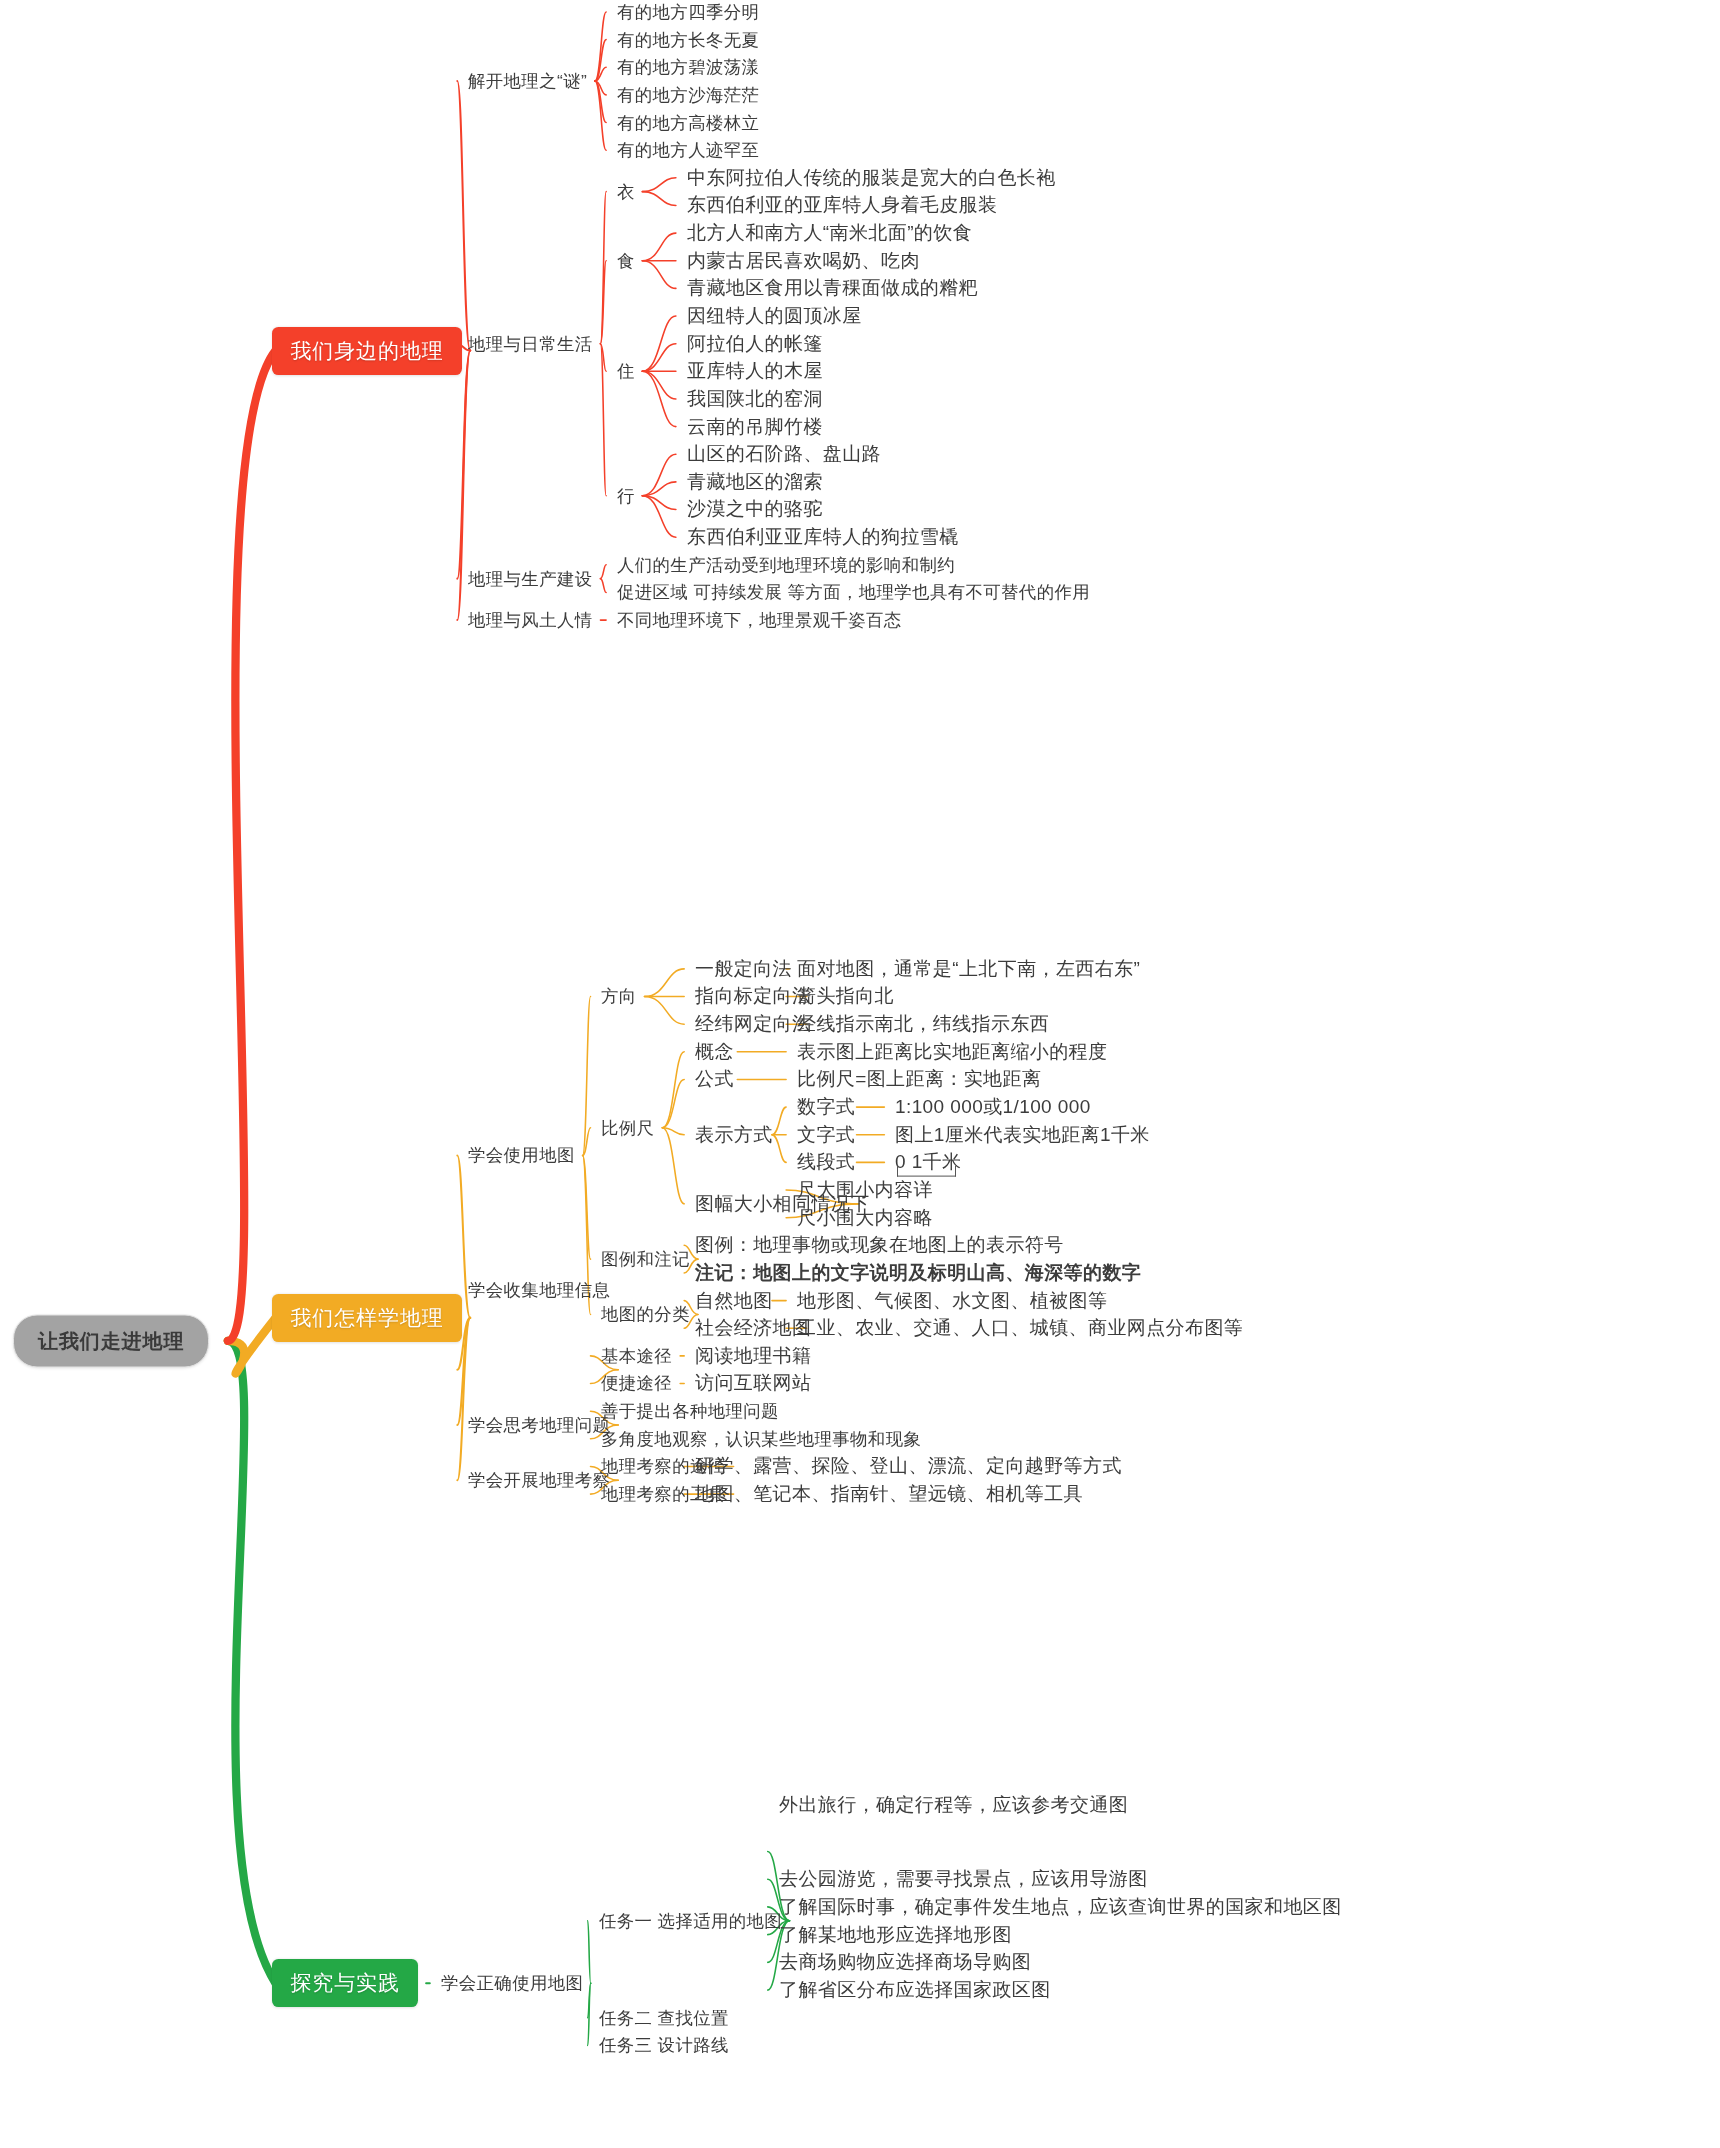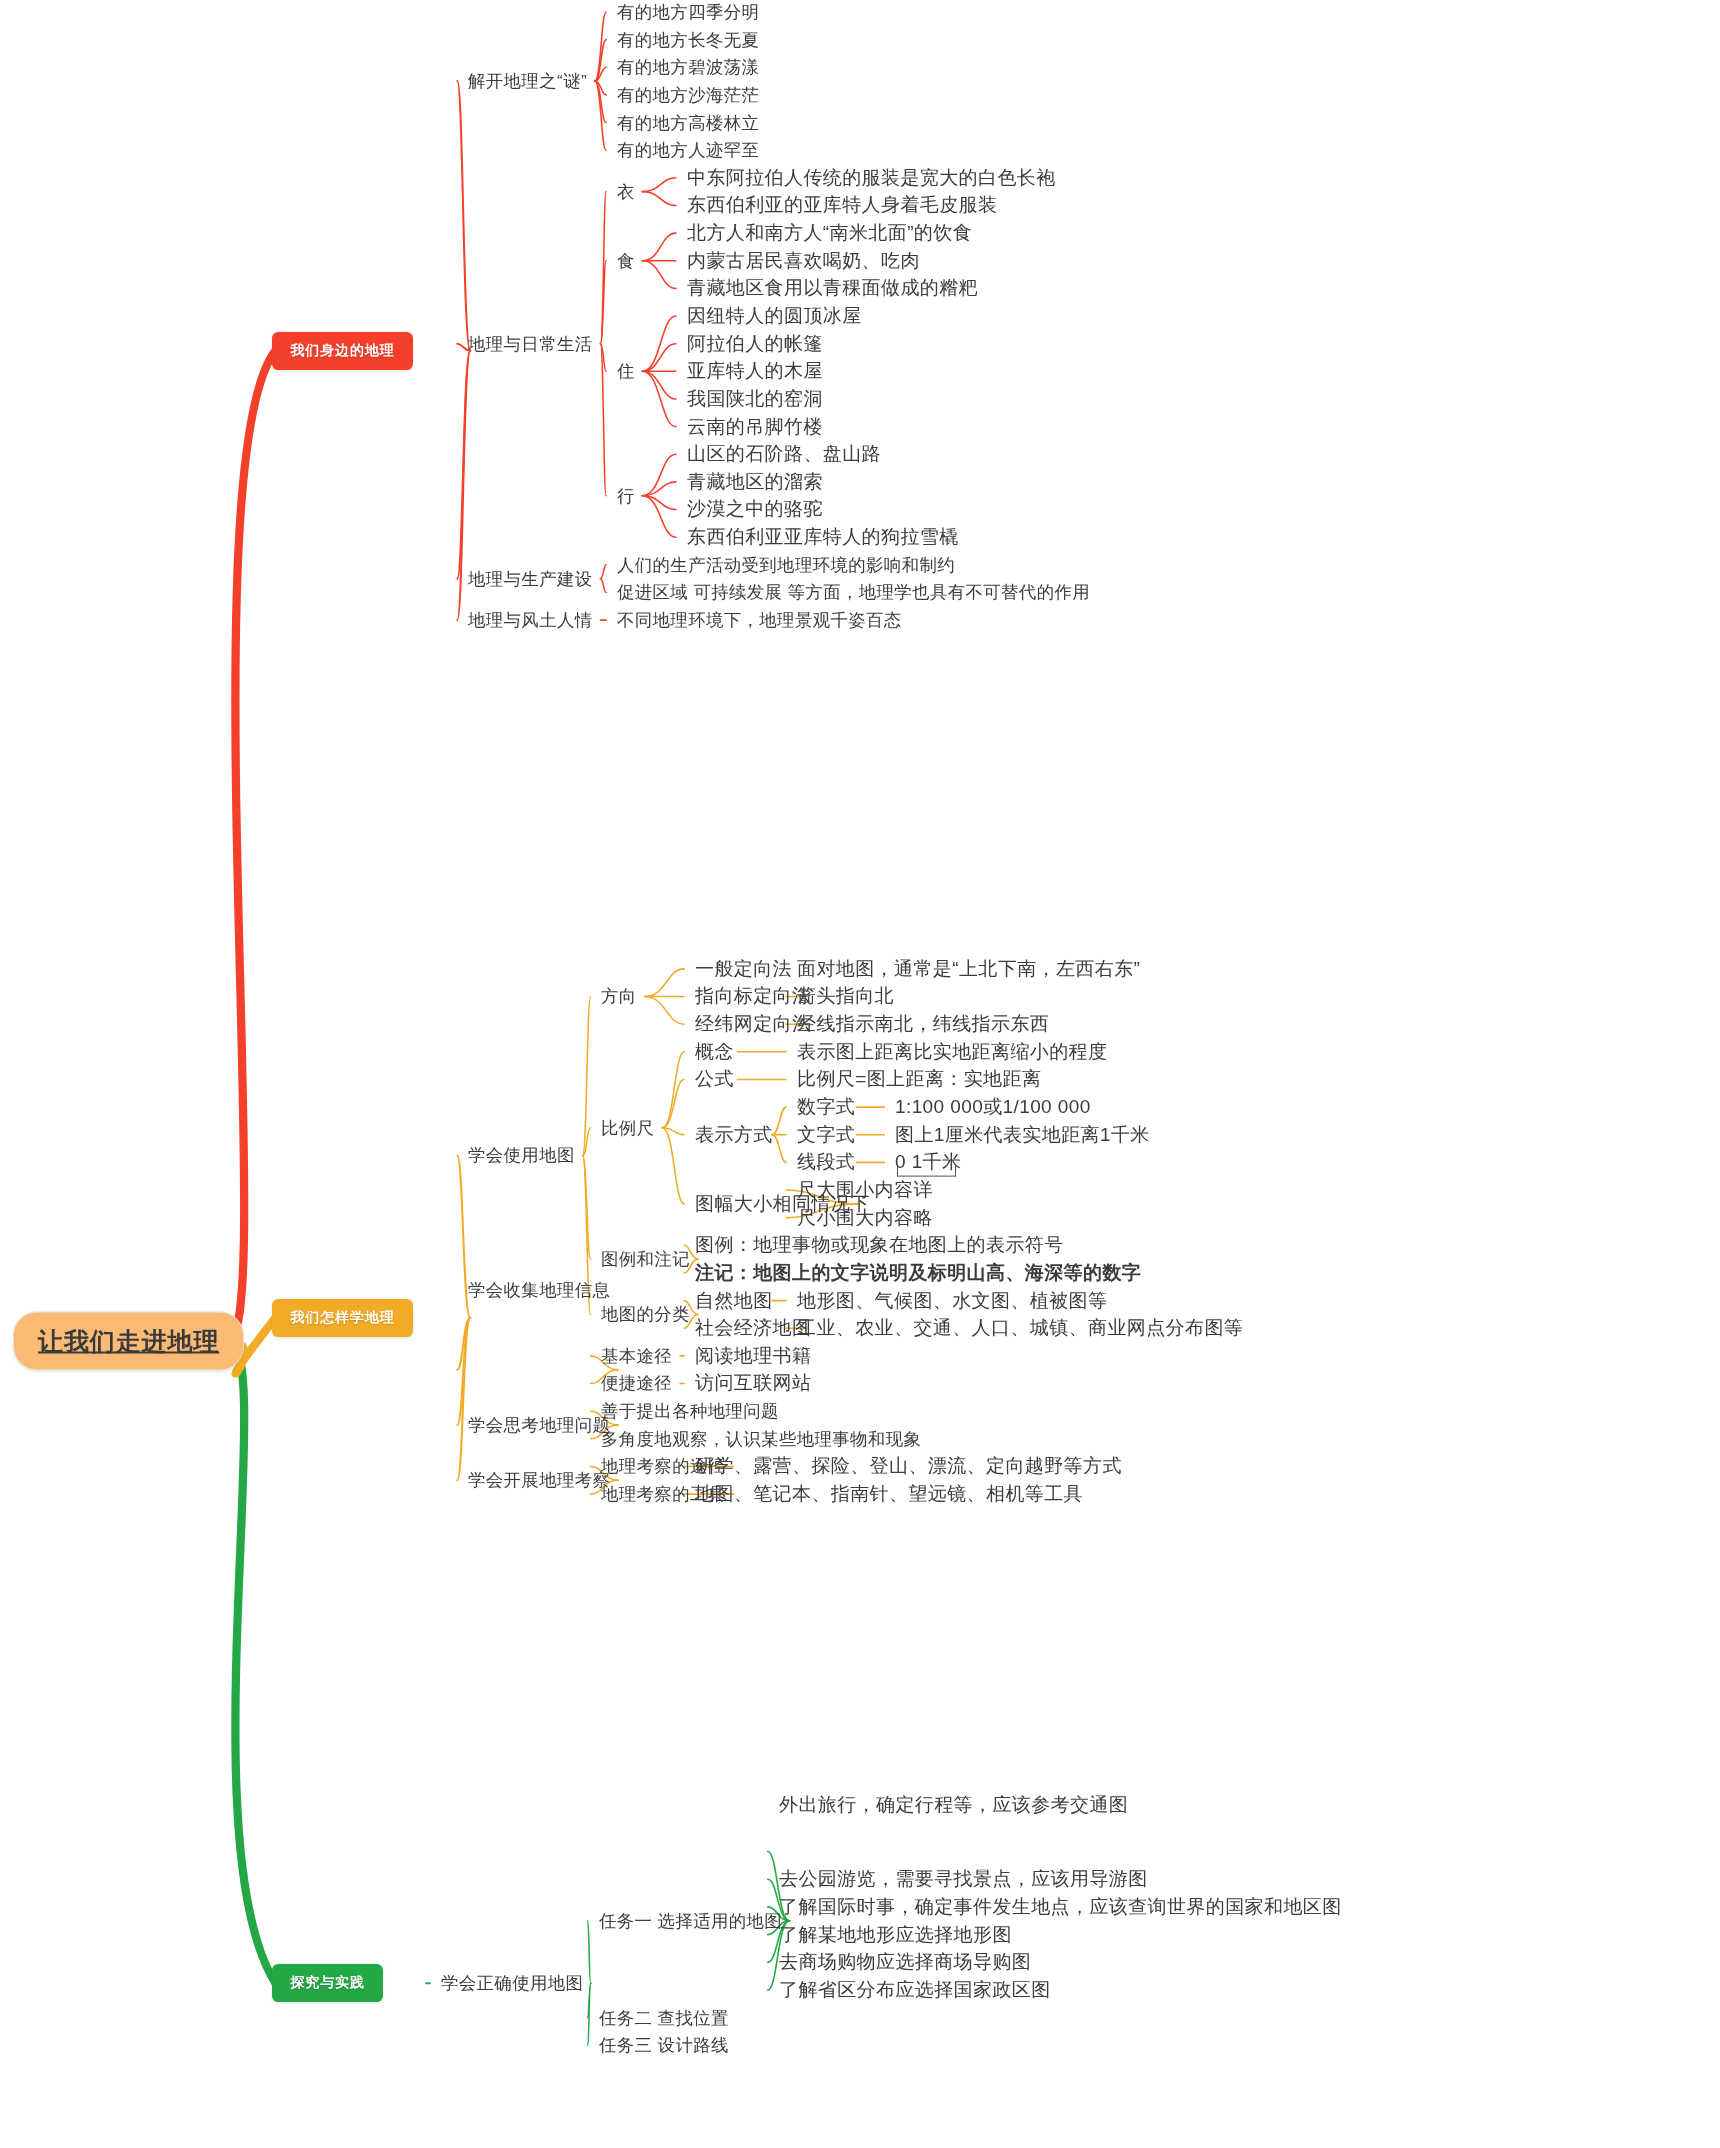--- a/index.html
+++ b/index.html
@@ -7,28 +7,28 @@
   #canvas{position:relative;width:1721px;height:2149px;background:#fff;overflow:hidden;}
   svg.links{position:absolute;left:0;top:0;width:1721px;height:2149px;pointer-events:none;}
   .node-text{
     position:absolute;white-space:nowrap;color:#3c3c3c;
     font-size:17.4px;line-height:1.2;letter-spacing:0.4px;
     transform:translateY(-50%);
   }
   .node-text.small{font-size:19px;}
   .root-node{
     position:absolute;transform:translate(0,-50%);
-    background:#fdba74;border:0.9px solid #e3e3e3;border-radius:24px;
-    padding:12px 24px;font-size:25px;font-weight:bold;color:#3a3a3a;
-    box-shadow:0 0.9px 2.8px rgba(0,0,0,.10);letter-spacing:0.9px;text-decoration:underline;
+    background:#a3a3a3;border:0.9px solid #e3e3e3;border-radius:24px;
+    padding:12px 24px;font-size:20px;font-weight:bold;color:#3a3a3a;
+    box-shadow:0 0.9px 2.8px rgba(0,0,0,.10);letter-spacing:0.9px;
   }
   .branch-node{
     position:absolute;transform:translate(0,-50%);
-    border-radius:6.4px;padding:10px 18.4px;color:#fff;font-weight:bold;
-    font-size:14px;letter-spacing:0.9px;
+    border-radius:6.4px;padding:10px 18.4px;color:#fff;font-weight:normal;
+    font-size:21px;letter-spacing:0.9px;
     text-shadow:0 0.9px 1.8px rgba(0,0,0,.18);
     box-shadow:0 0.9px 2.8px rgba(0,0,0,.12);
   }
   .scalebar{position:absolute;}
   .scalebar .bar{
     position:absolute;border-left:1.8px solid #555;border-right:1.8px solid #555;
     border-bottom:1.8px solid #555;height:10px;
   }
 </style>
 </head>

